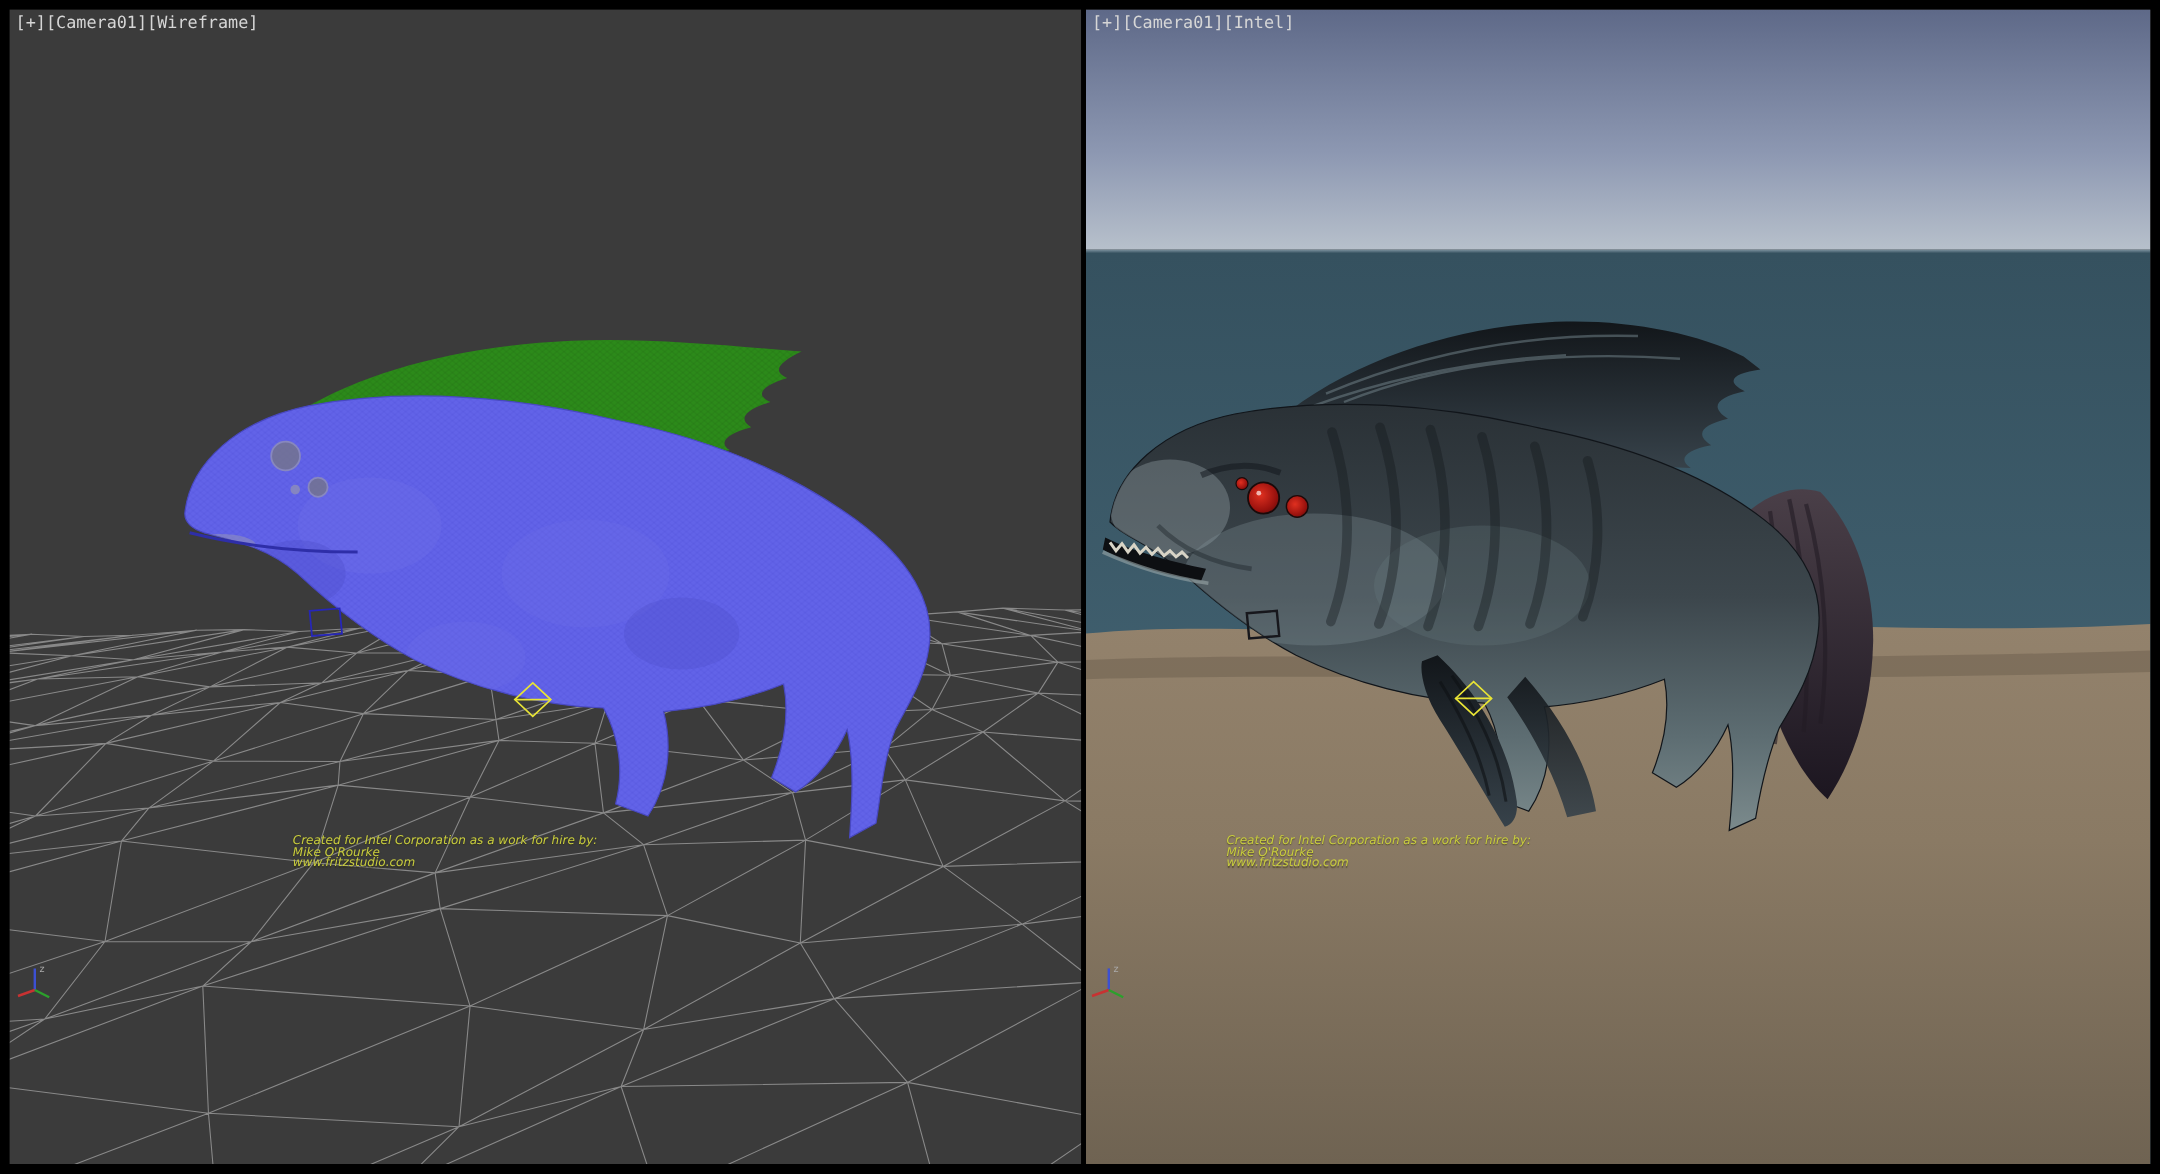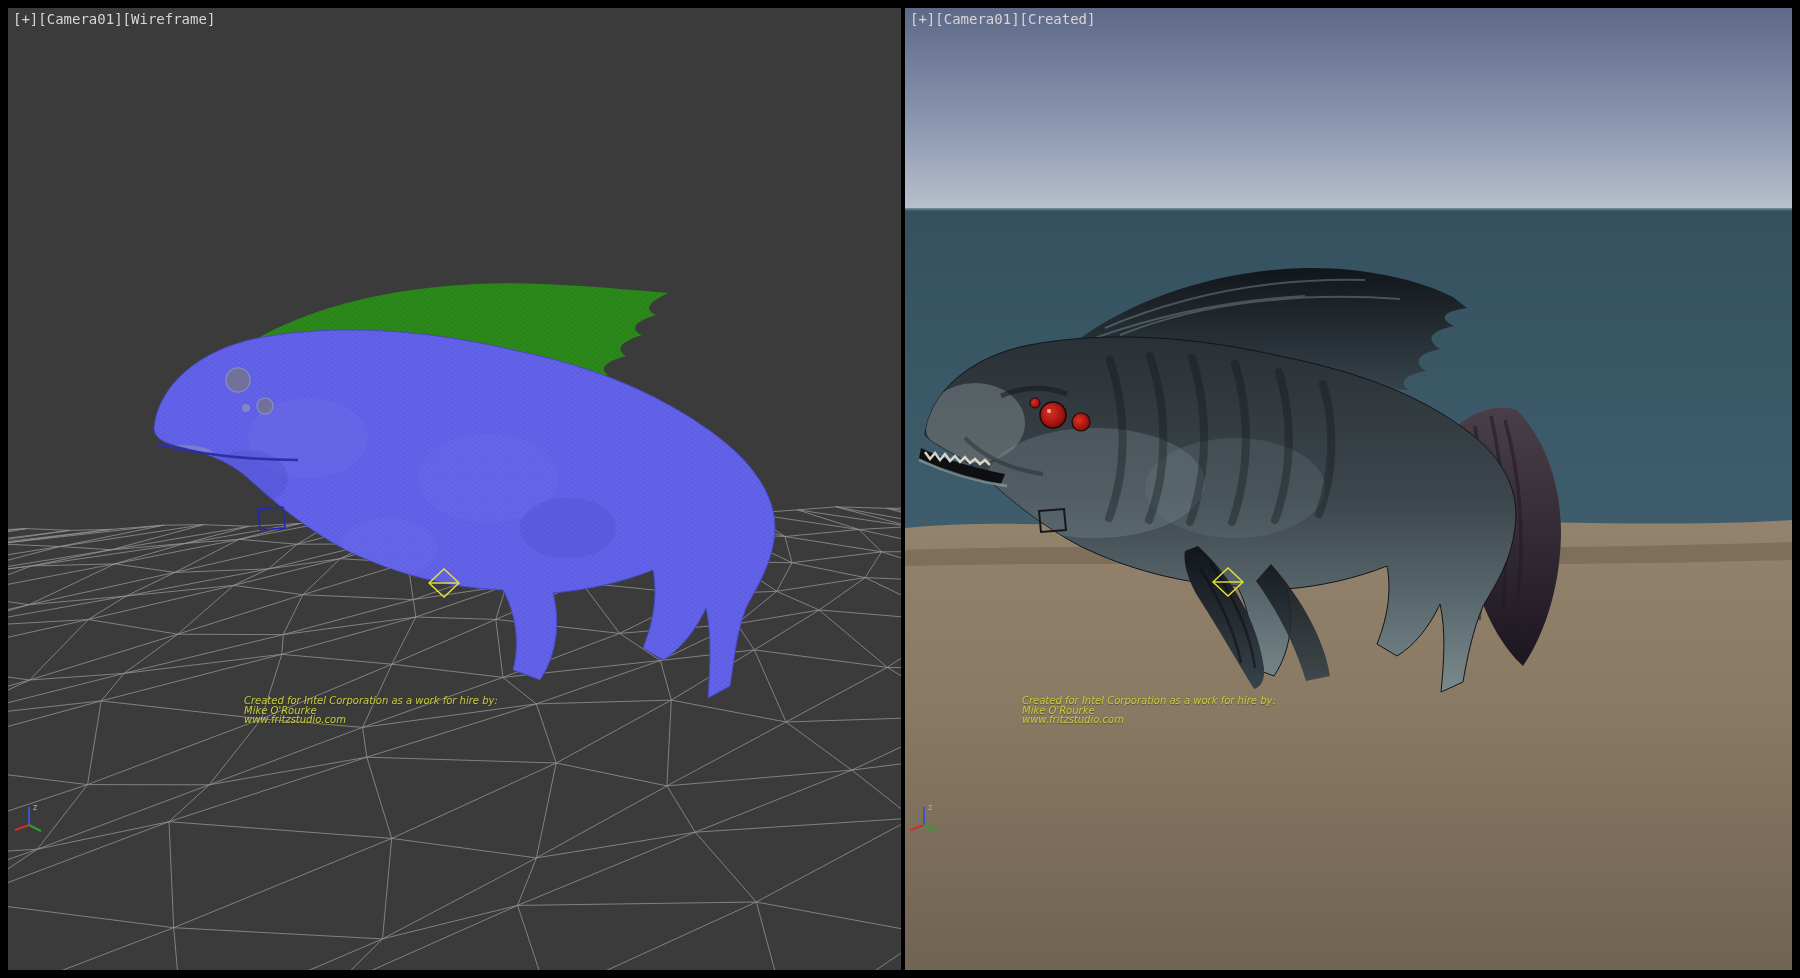--- a/index.html
+++ b/index.html
@@ -196,21 +196,21 @@
 
       <g>
         <line x1="19" y1="817" x2="19" y2="799" stroke-width="2" stroke="#3c50d2"></line>
         <line x1="19" y1="817" x2="5" y2="822" stroke-width="2" stroke="#c83232"></line>
         <line x1="19" y1="817" x2="31" y2="823" stroke-width="2" stroke="#2ca02c"></line>
         <text x="23" y="802" font-size="8" fill="#aaaaaa">z</text>
       </g>
     </svg>
 
     <div class="vp-menu">
-      <span>[+]</span><span>[Camera01]</span><span>[Created]</span>
+      <span>[+]</span><span>[Camera01]</span><span>[Intel]</span>
     </div>
 
     <div class="credits credits-right">
       <div>Created for Intel Corporation as a work for hire by:</div>
       <div>Mike O'Rourke</div>
       <div>www.fritzstudio.com</div>
     </div>
   </div>
 </div>
 

